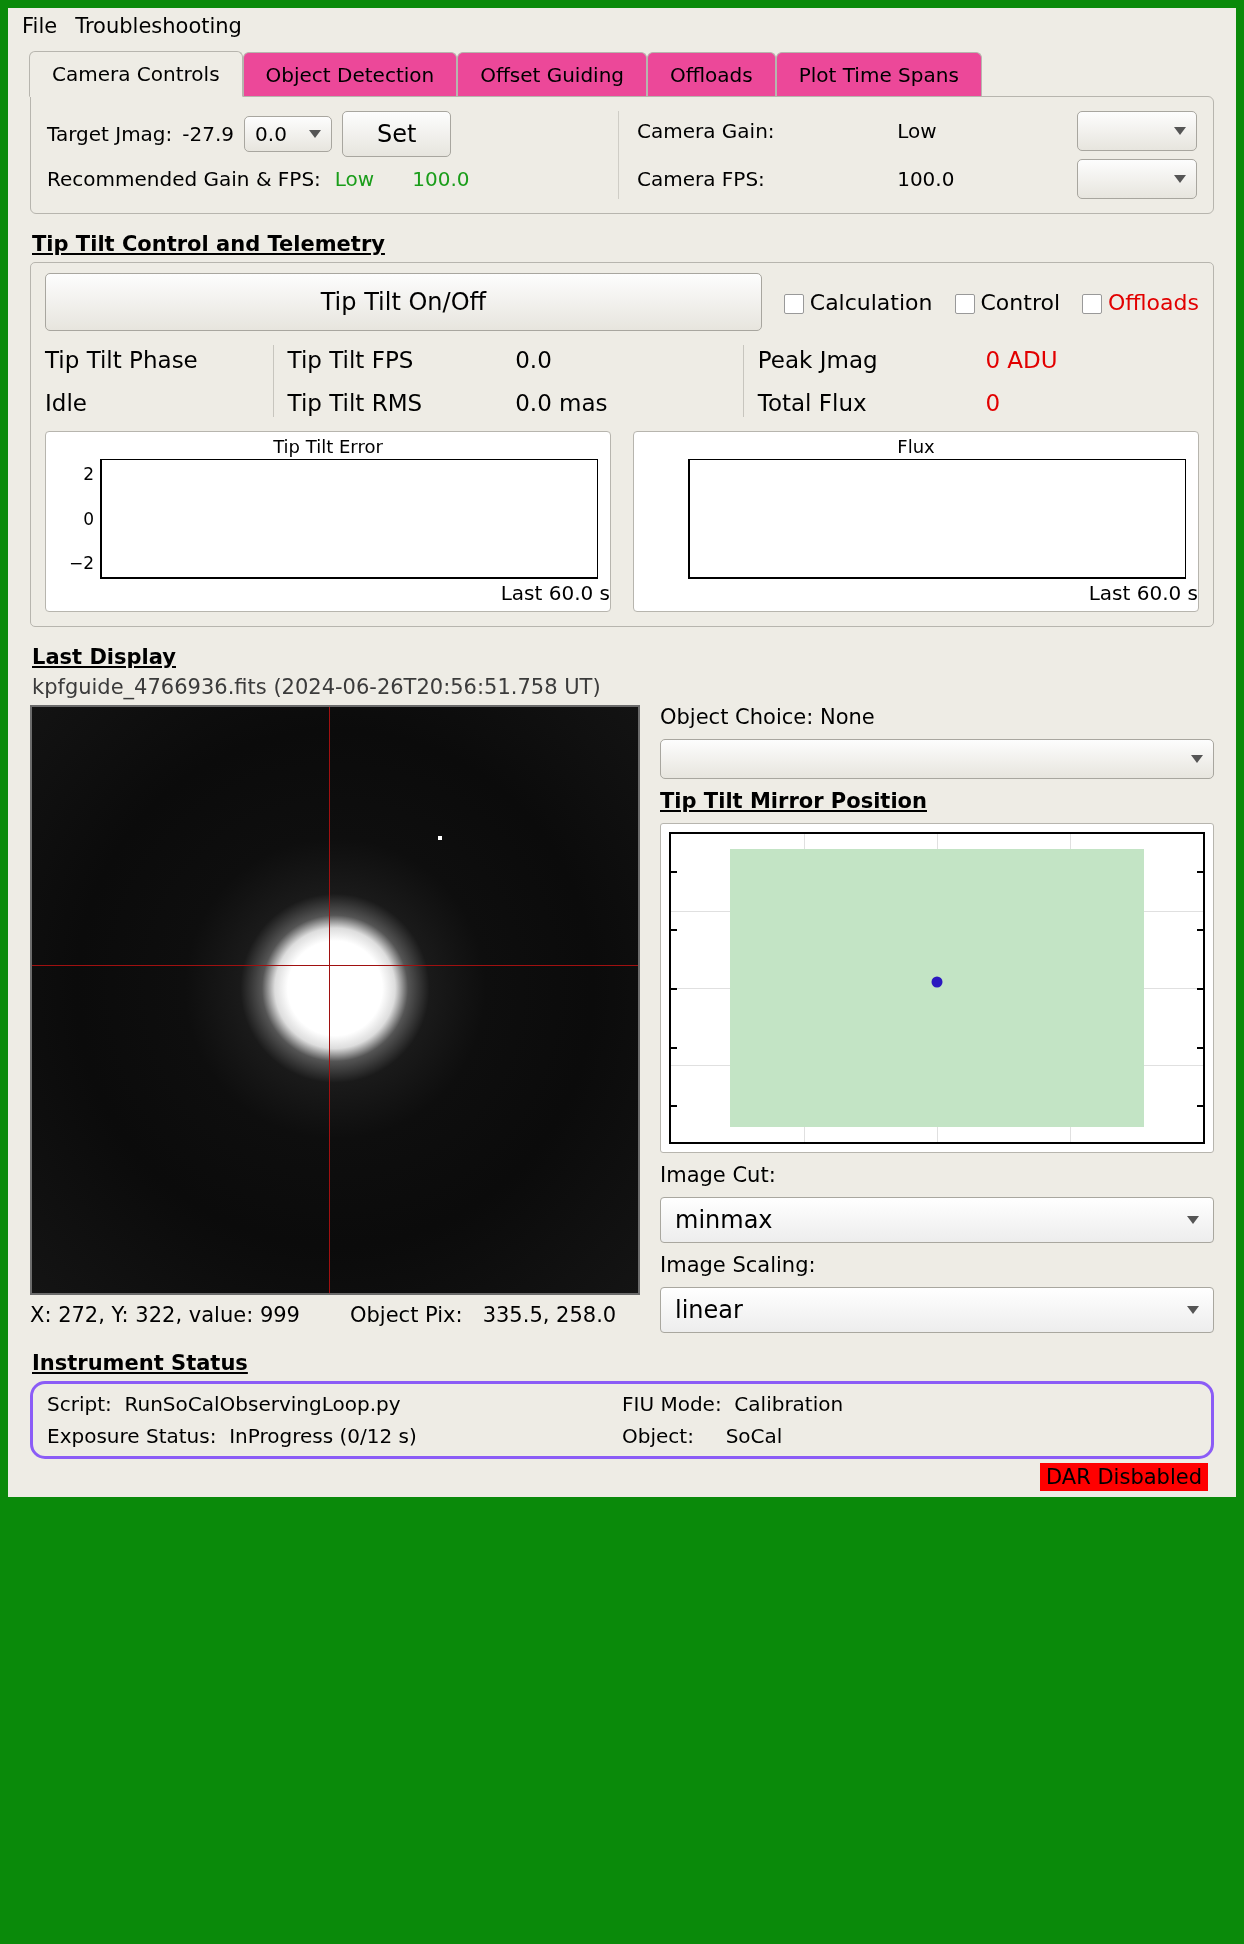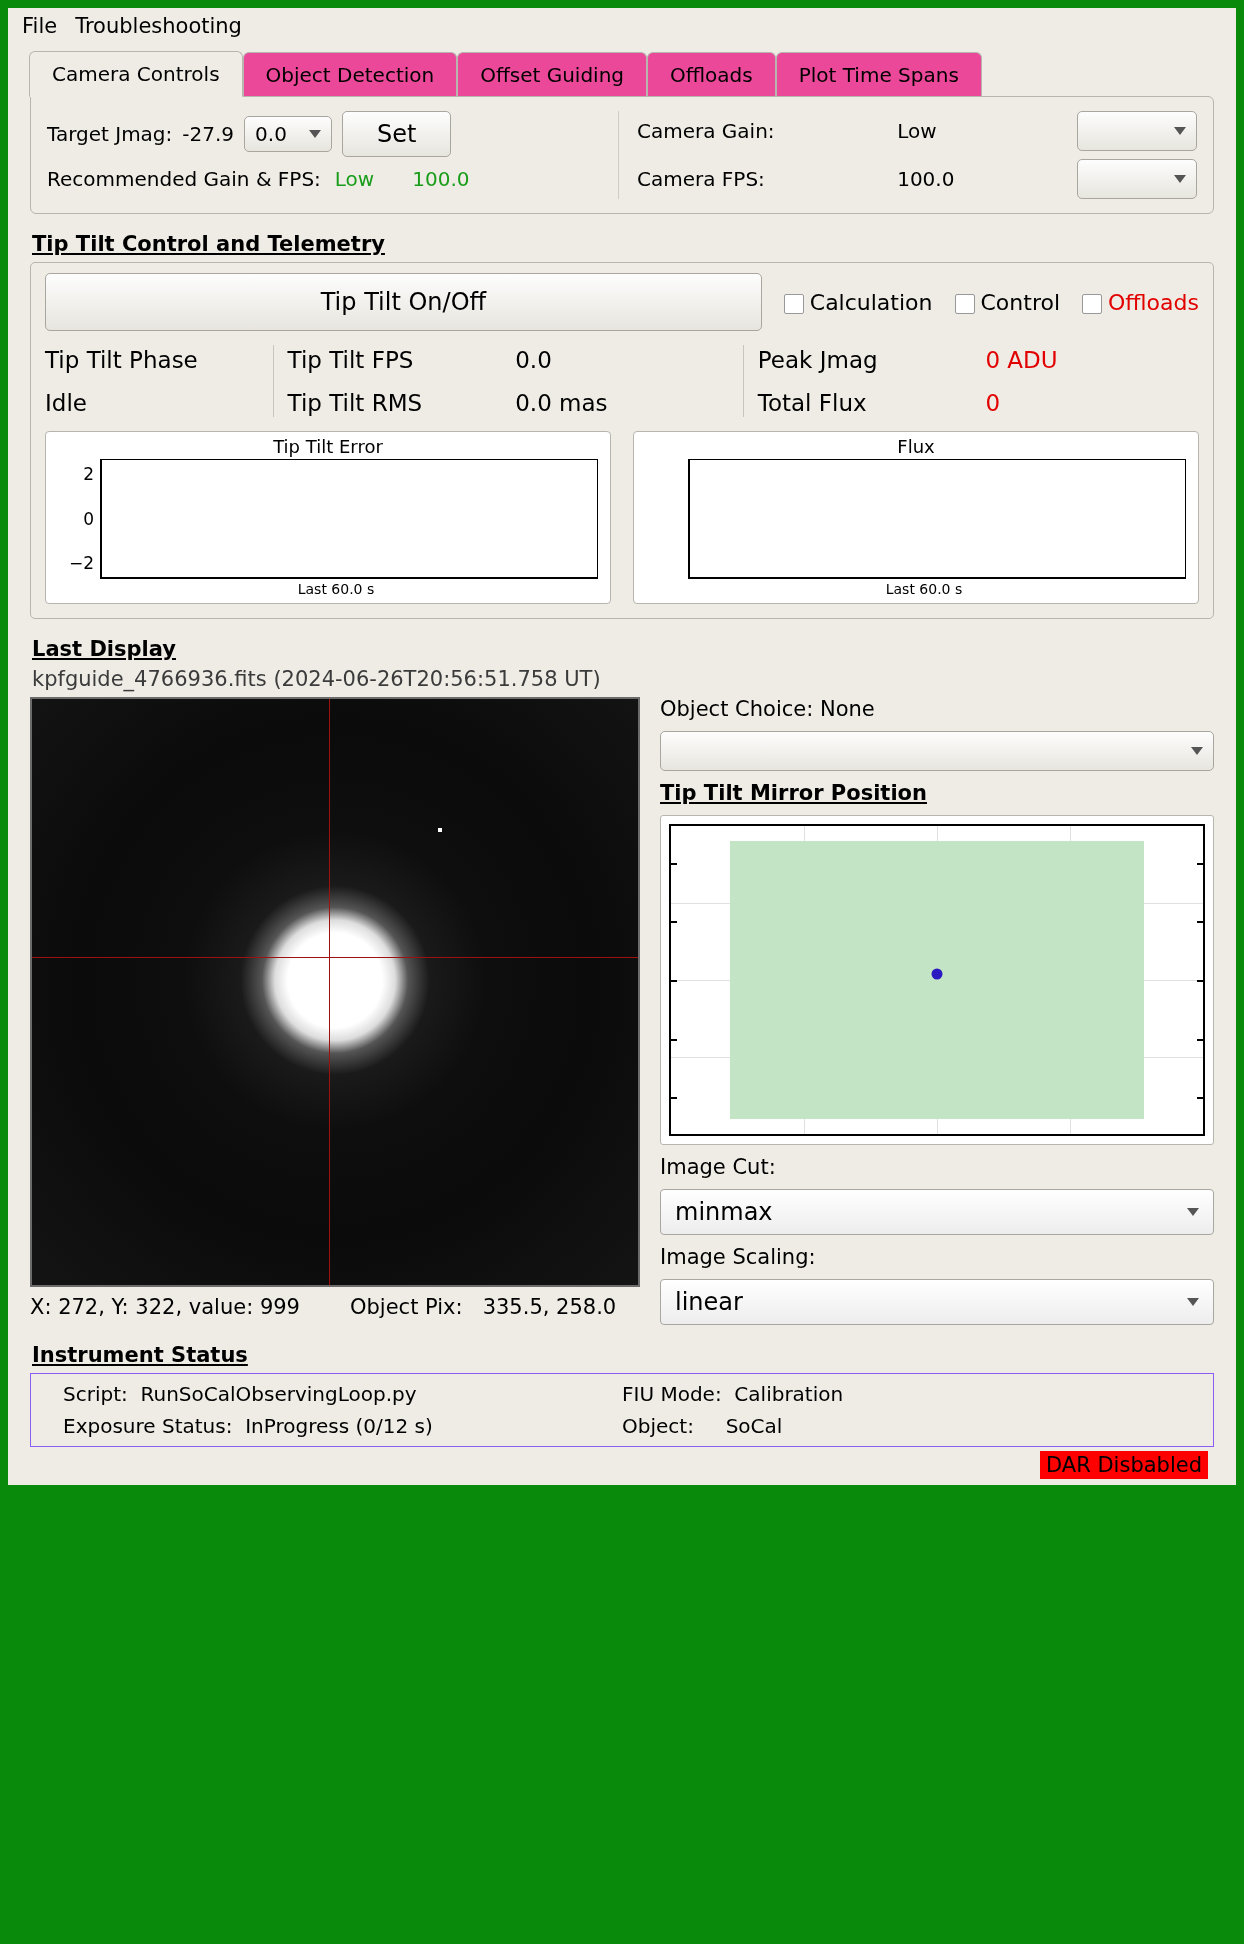--- a/index.html
+++ b/index.html
@@ -211,22 +211,22 @@
     left: -44px; top: 0; bottom: 0;
     display: flex;
     flex-direction: column;
     justify-content: space-between;
     font-size: 17px;
     padding: 4px 0;
     width: 36px;
     text-align: right;
   }
   .plot-caption {
-    text-align: center;
-    font-size: 14px;
+    text-align: right;
+    font-size: 20px;
     padding: 0 0 6px 16px;
   }
   .image-row {
     display: flex;
     gap: 20px;
   }
   .image-left { flex: 0 0 auto; }
   .image-frame {
     position: relative;
     width: 610px;
@@ -300,23 +300,23 @@
     background: linear-gradient(#fff,#ededed);
     border: 1px solid #a9a79f;
     border-radius: 4px;
     padding: 8px 14px;
     font-size: 24px;
     display: flex;
     justify-content: space-between;
     align-items: center;
   }
   .status-box {
-    border: 1px solid #8b5cf6;
-    border-radius: 0;
-    padding: 8px 32px;
+    border: 3px solid #8b5cf6;
+    border-radius: 15px;
+    padding: 8px 14px;
     display: grid;
     grid-template-columns: 1fr 1fr;
     row-gap: 8px;
     font-size: 20px;
   }
   .dar {
     text-align: right;
     margin-top: 6px;
     padding-right: 6px;
   }

